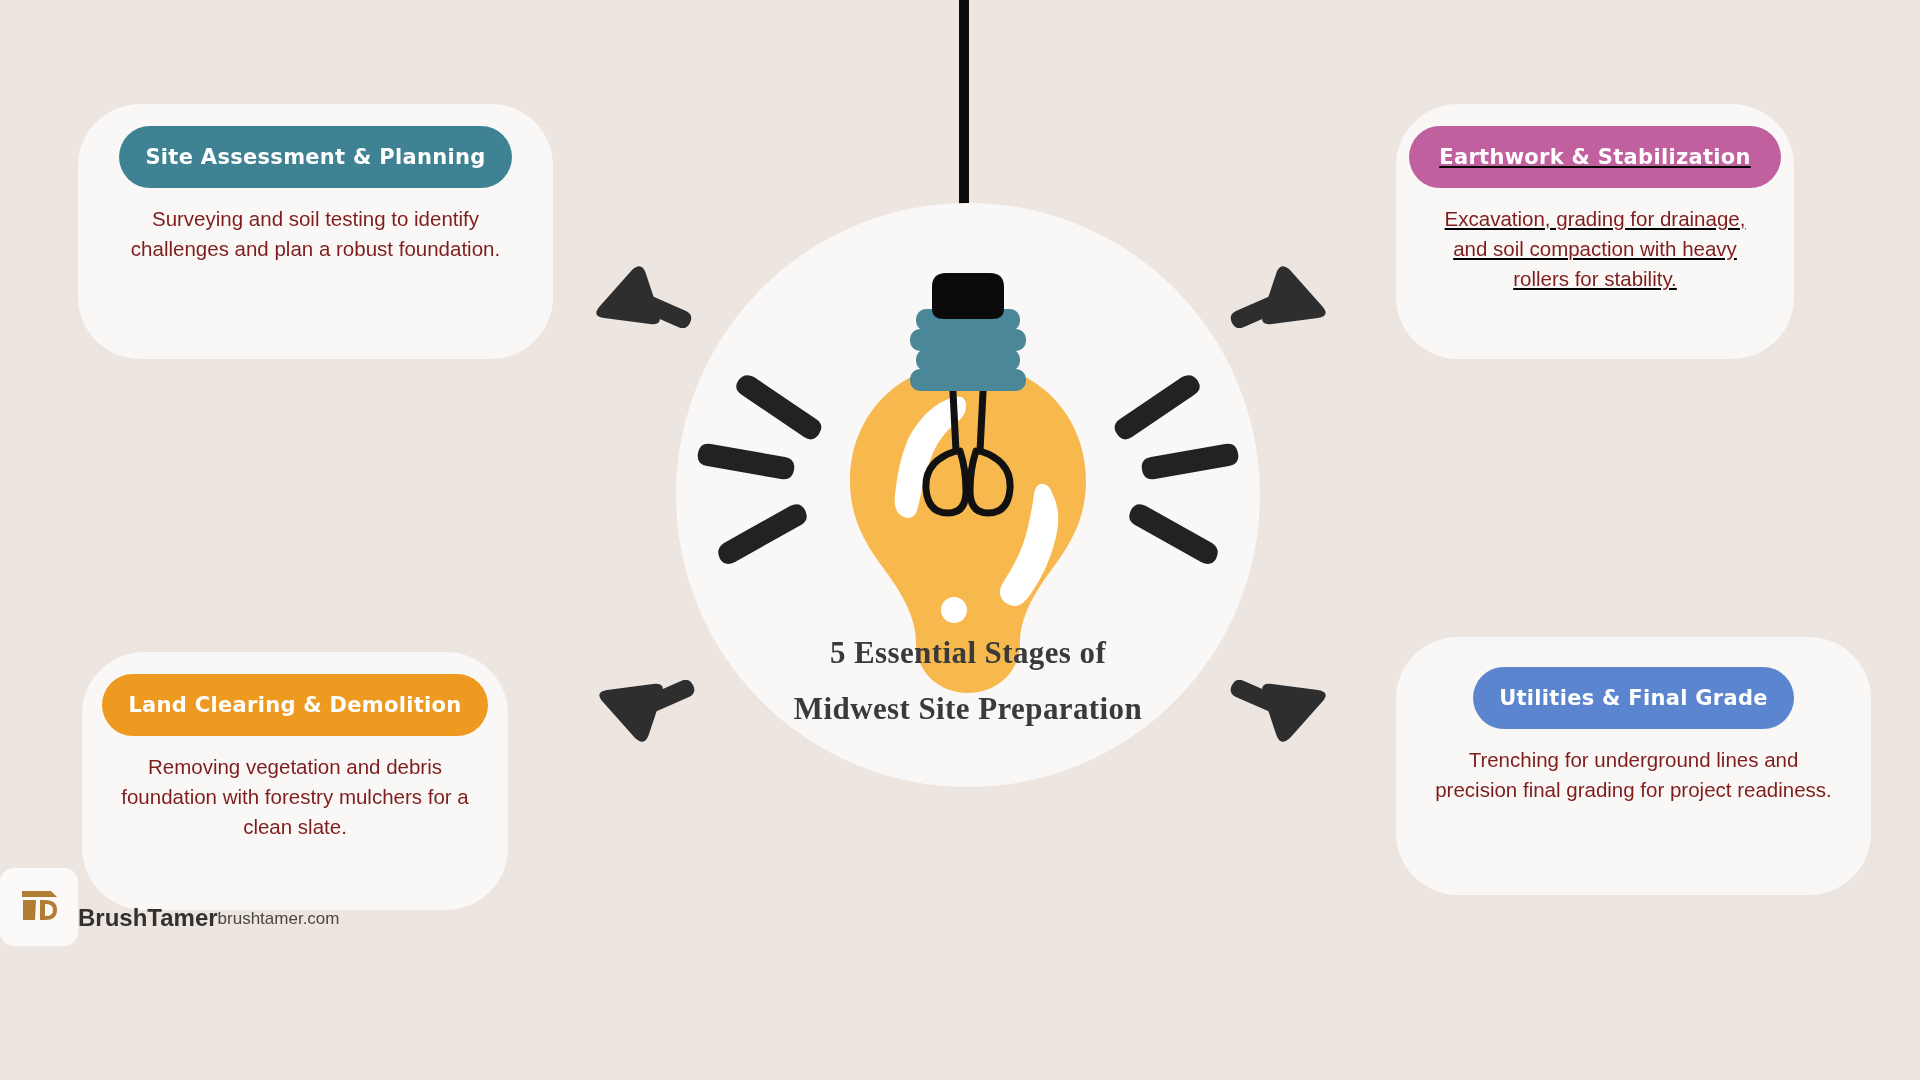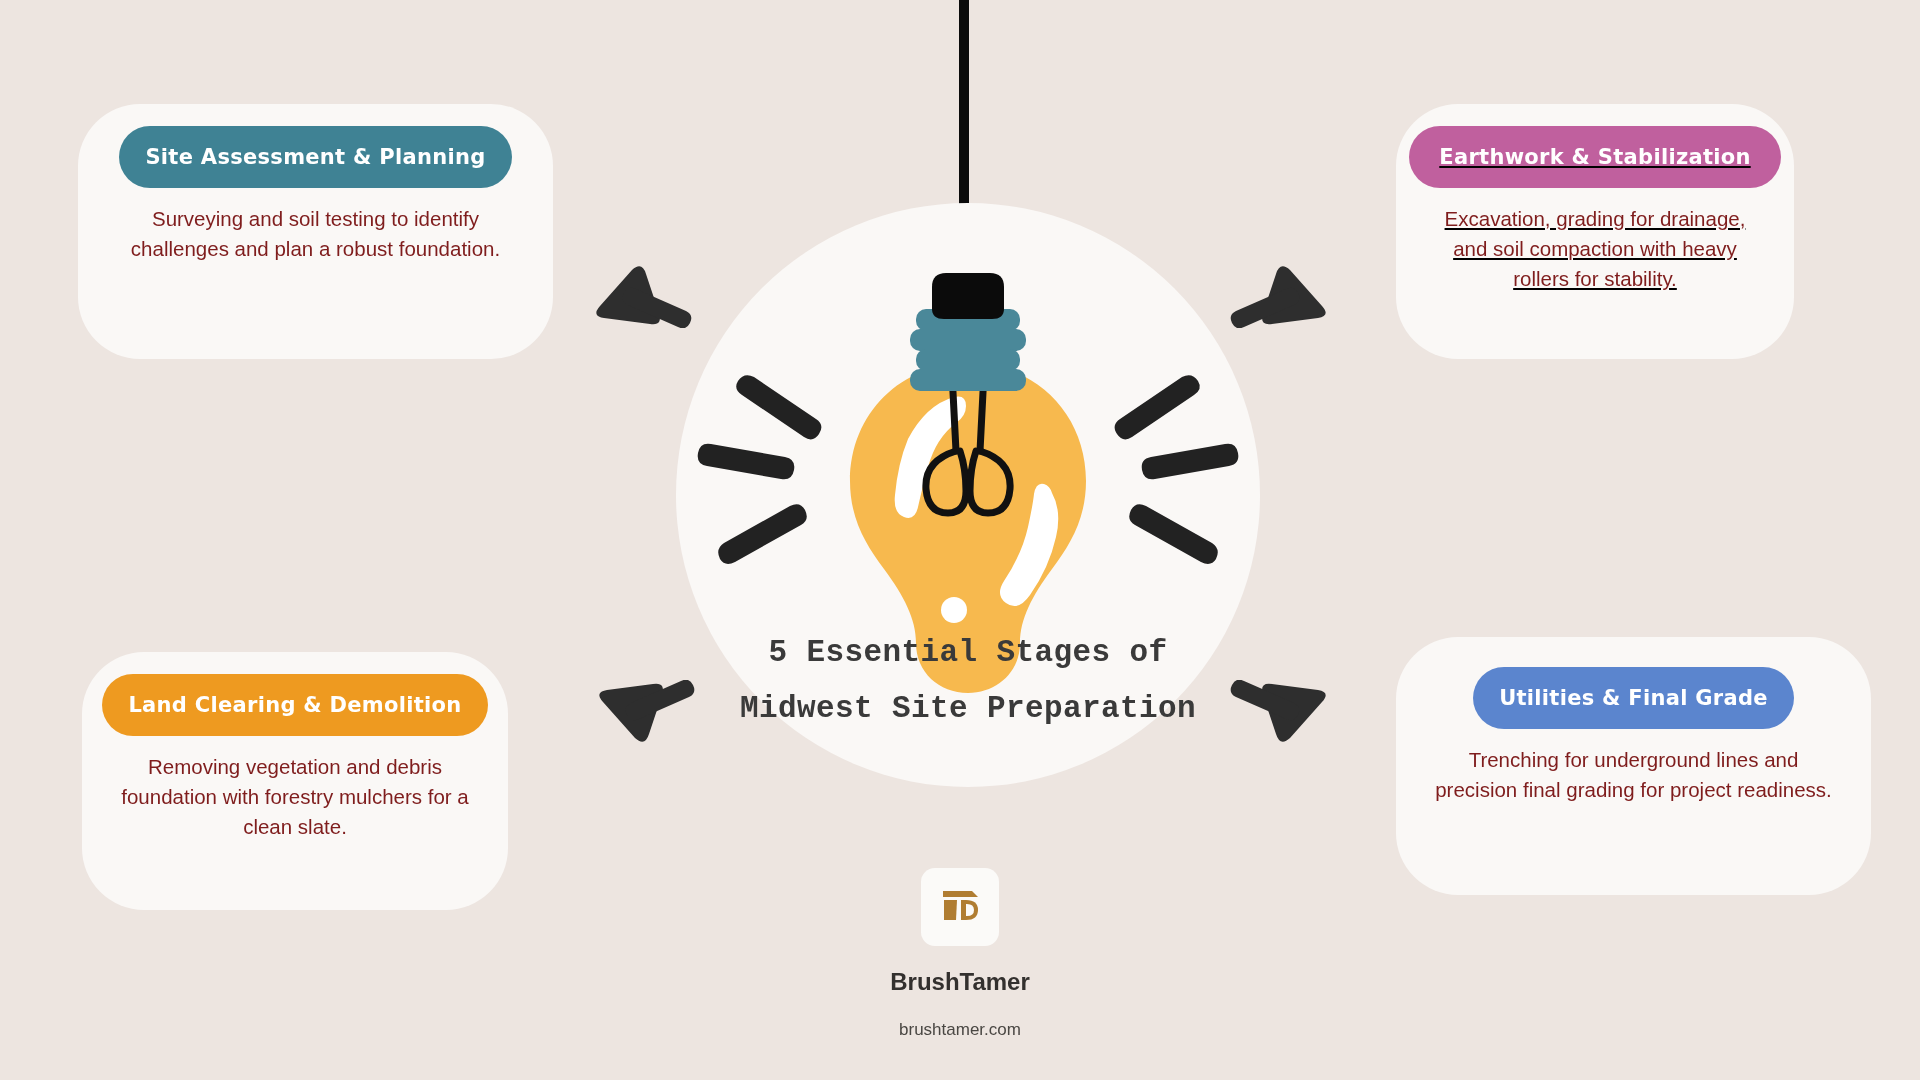--- a/index.html
+++ b/index.html
@@ -56,21 +56,21 @@
     position: absolute;
     left: 676px;
     top: 625px;
     width: 584px;
     text-align: center;
     color: #3A3A3A;
     font-size: 31px;
     line-height: 56px;
     font-weight: 700;
     letter-spacing: 0.4px;
-    font-family: Liberation Mono, monospace;
+    font-family: Liberation Serif, serif;
     white-space: pre-line;
   }
 
   
   .card {
     position: absolute;
     background: #FAF8F6;
     border-radius: 62px;
     box-sizing: border-box;
     padding: 22px 34px 30px;
@@ -121,21 +121,21 @@
   .arrow.a-bl { left: 583px;  top: 680px; }
   .arrow.a-br { left: 1222px; top: 680px; }
 
   
   .footer {
     position: absolute;
     left: 0;
     top: 868px;
     width: 1920px;
     display: flex;
-    flex-direction: column;
+    flex-direction: row;
     align-items: center;
   }
   .logo-tile {
     width: 78px;
     height: 78px;
     border-radius: 14px;
     background: #FBFAF8;
     display: flex;
     align-items: center;
     justify-content: center;

